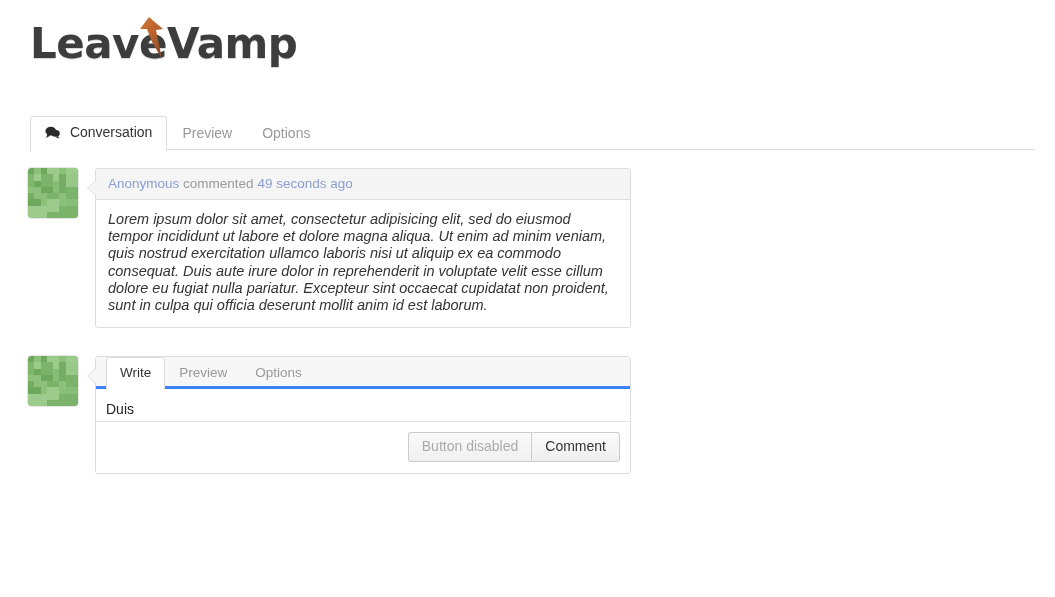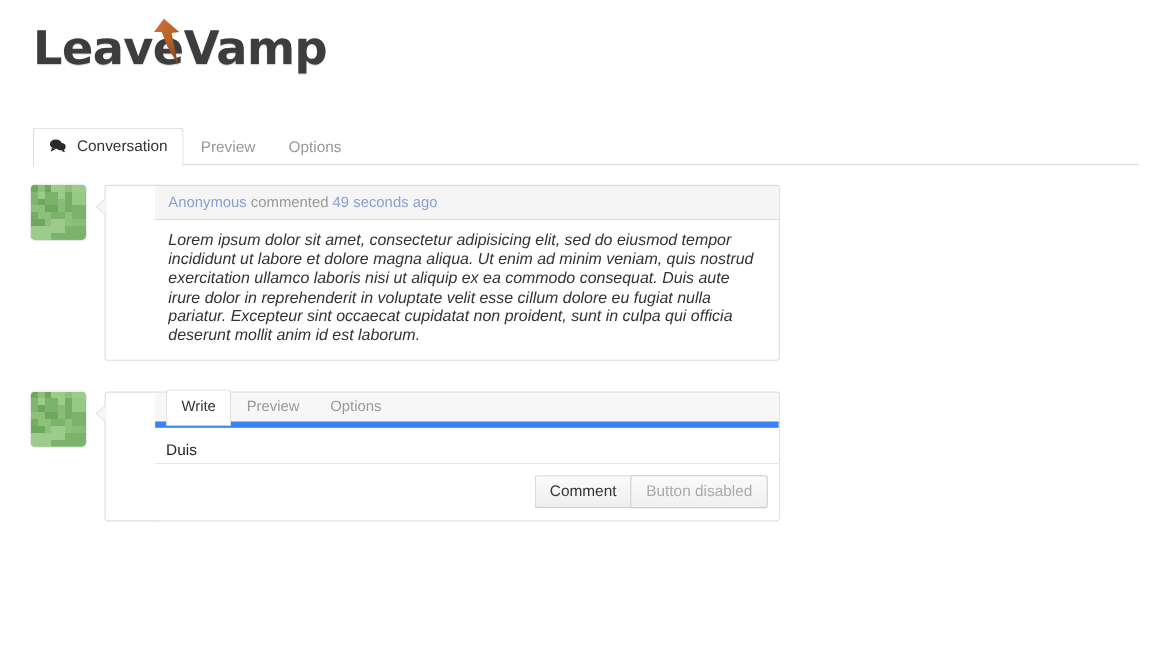--- a/index.html
+++ b/index.html
@@ -101,26 +101,25 @@
     border-radius: 4px;
     flex: 0 0 auto;
     box-shadow: 0 0 0 1px rgba(0,0,0,0.10);
     overflow: hidden;
     display: block;
   }
 
   .bubble {
     position: relative;
     margin-left: 17px;
-    width: 614px;
+    width: 536px;
     background: #ffffff;
     border: 1px solid #dddddd;
     border-radius: 3px;
     box-sizing: border-box;
-    padding-left: 45px;
   }
   .bubble::before,
   .bubble::after {
     content: "";
     position: absolute;
     top: 11px;
     width: 0;
     height: 0;
     border-style: solid;
   }
@@ -158,24 +157,24 @@
     padding: 11px 12px 13px 12px;
     font-size: 14.5px;
     line-height: 17.2px;
     color: #333333;
     font-style: italic;
   }
 
   
   .form-tabs {
     background: #f7f7f7;
-    border-bottom: 6px solid #3b82f6;
+    border-bottom: 3px solid #3b82f6;
     border-radius: 2px 2px 0 0;
     display: flex;
-    align-items: center;
+    align-items: flex-start;
     height: 32px;
     padding-left: 10px;
     box-sizing: border-box;
   }
   .ftab {
     font-size: 13.5px;
     line-height: 16px;
     padding: 7px 13px 8px 13px;
     color: #999999;
     box-sizing: border-box;
@@ -387,18 +386,18 @@
         <span>Options</span>
       </div>
     </div>
 
     <div class="form-body">
       <div class="info-row">Duis</div>
     </div>
 
     <div class="form-footer">
       <div class="btn-group">
+        <button class="btn disabled">Button disabled</button>
         <button class="btn">Comment</button>
-        <button class="btn disabled">Button disabled</button>
       </div>
     </div>
   </div>
 </div>
 
 </body></html>

